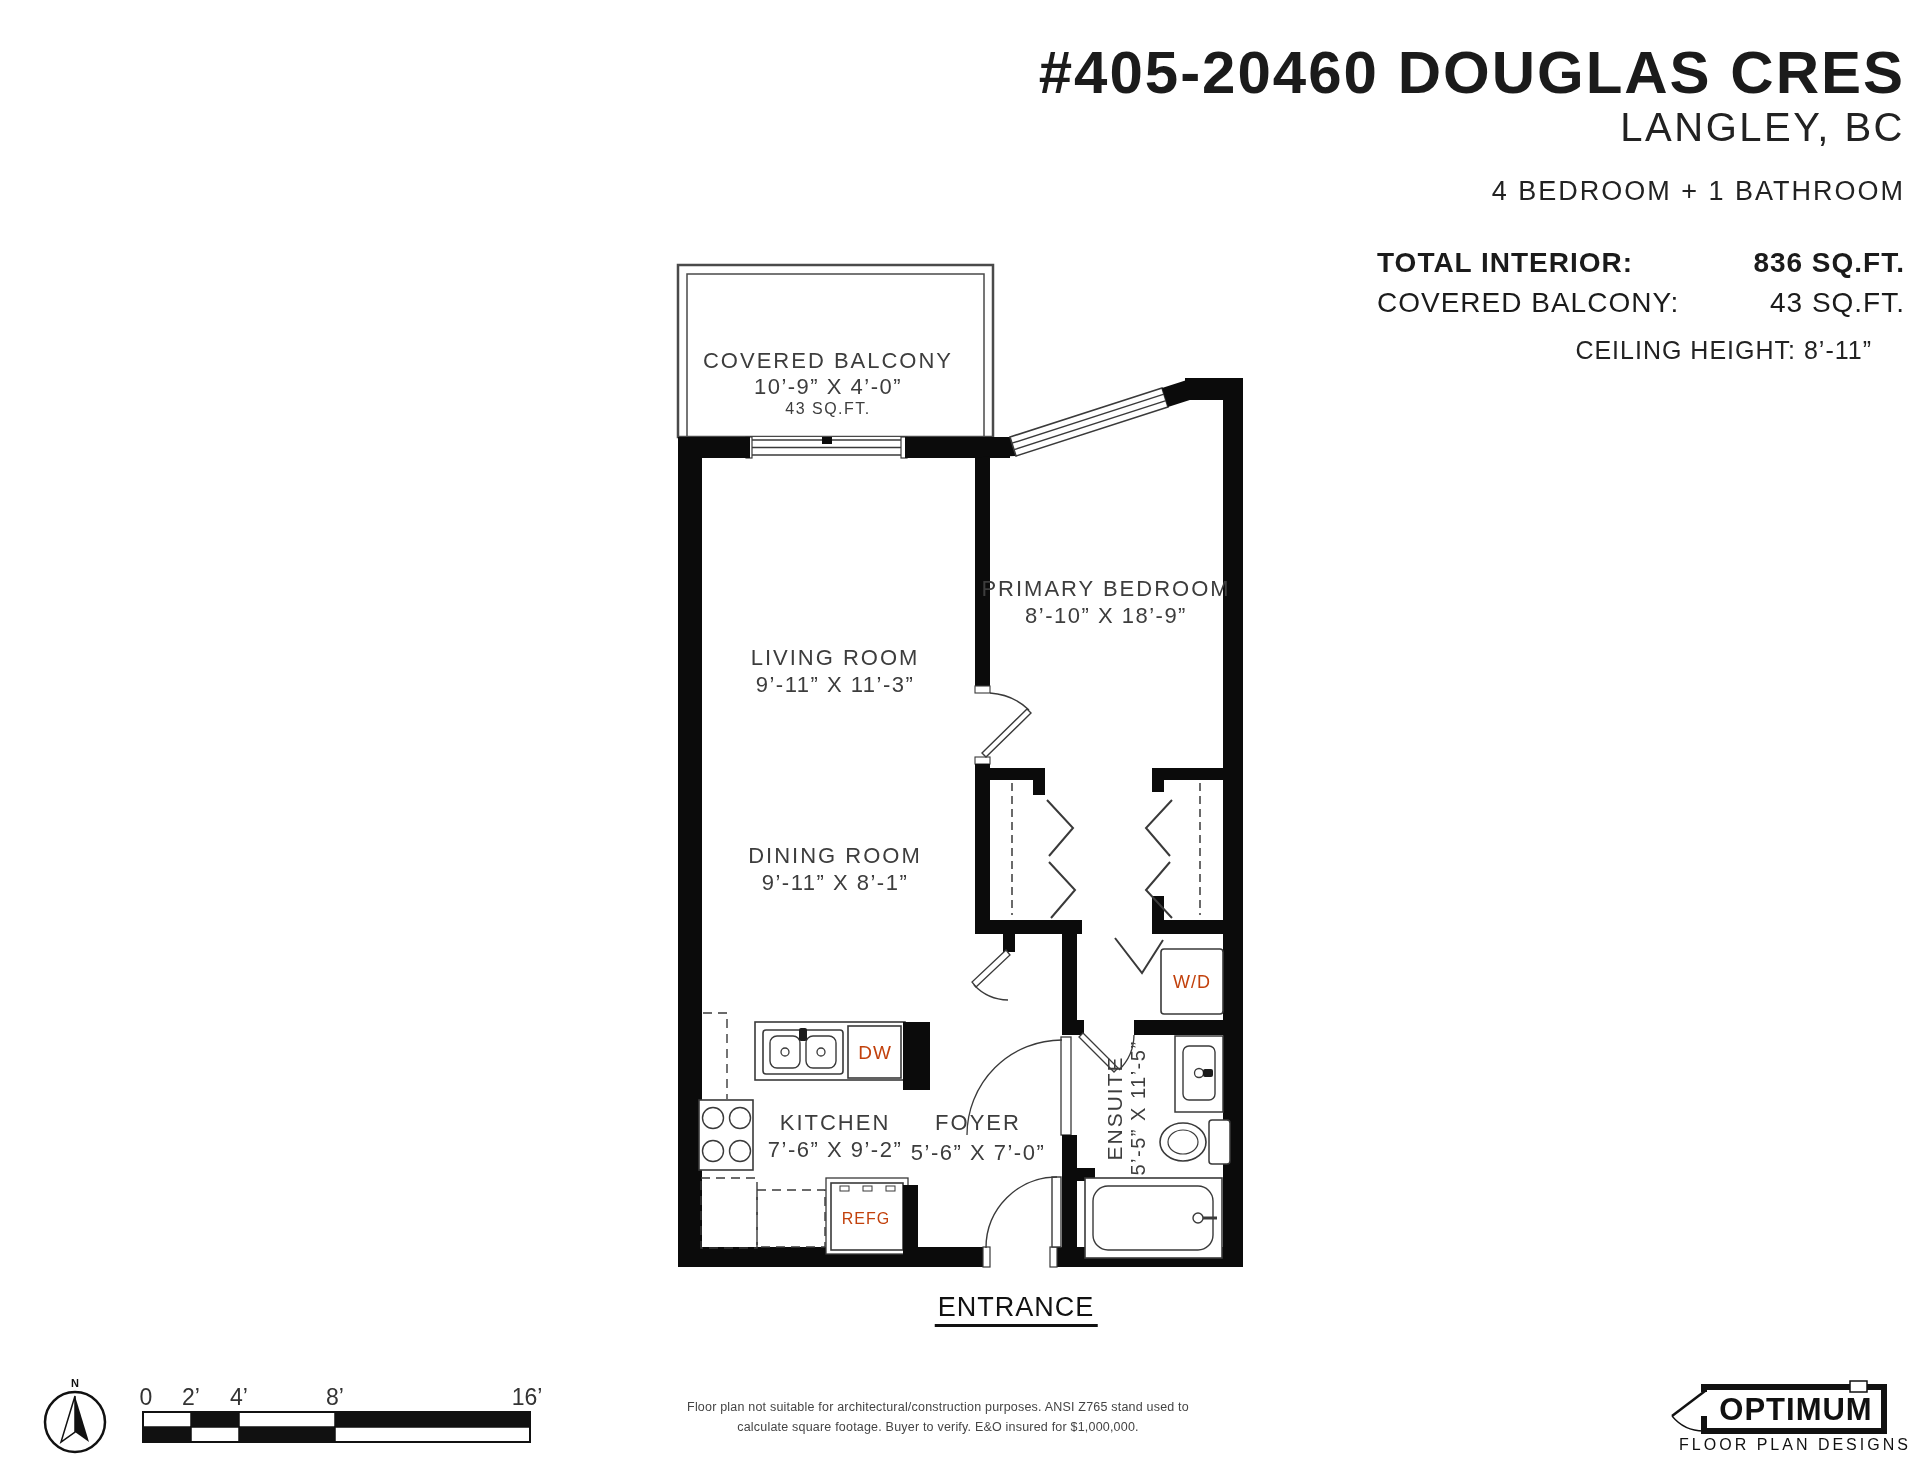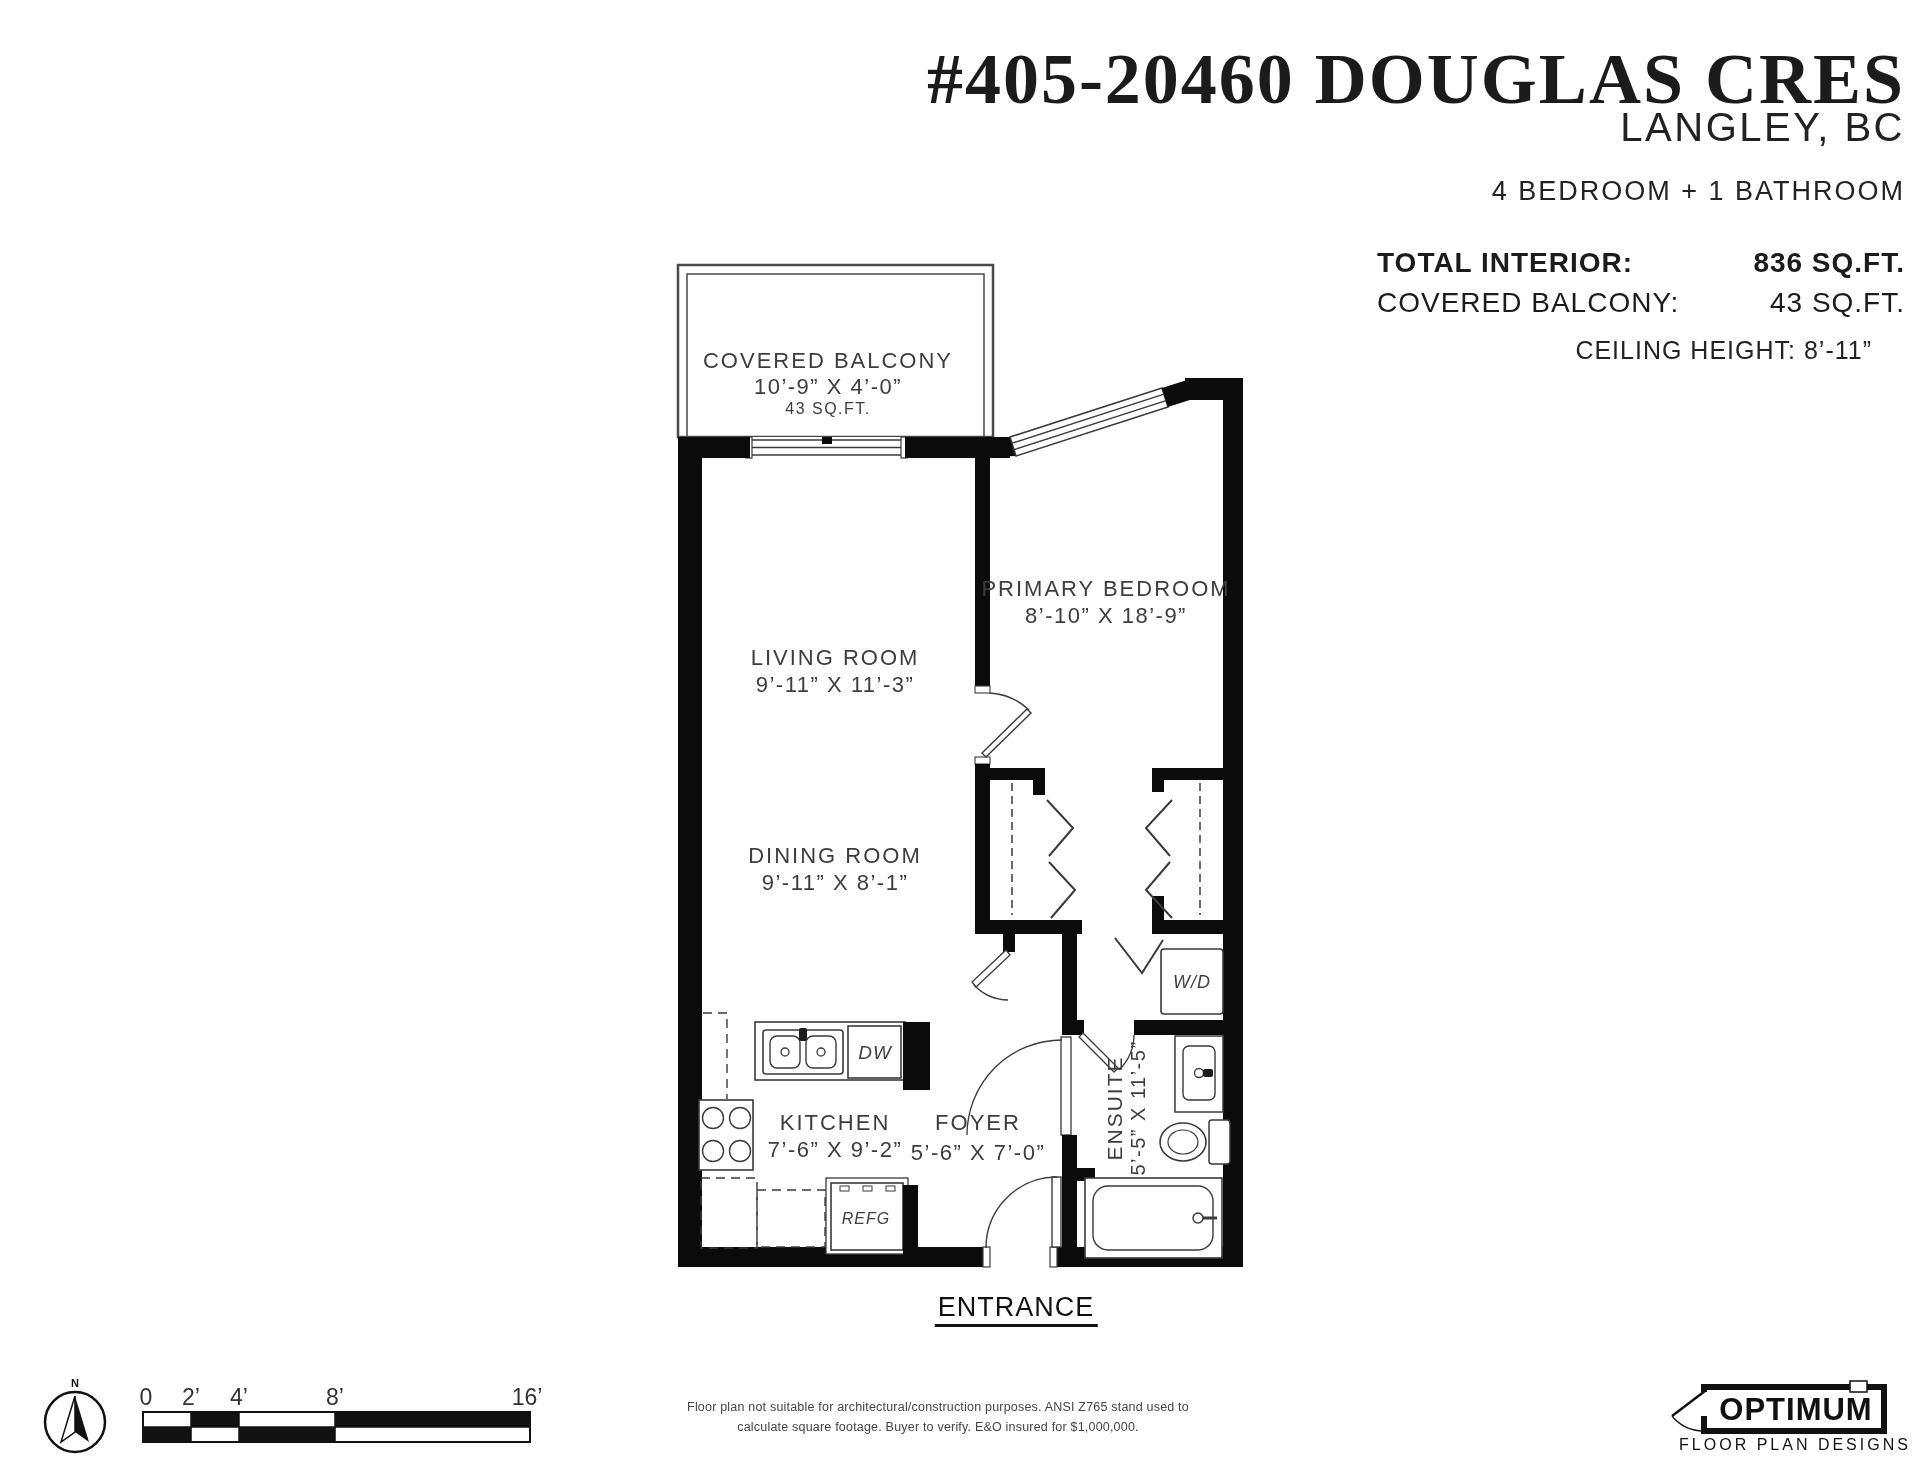--- a/index.html
+++ b/index.html
@@ -4,23 +4,23 @@
 <style>
   html,body{margin:0;padding:0;background:#ffffff;}
   #canvas{position:relative;width:1920px;height:1483px;background:#fff;overflow:hidden;
           font-family:"Liberation Sans", sans-serif;color:#3f3f3f;}
   svg{position:absolute;left:0;top:0;}
   .abs{position:absolute;white-space:nowrap;}
   .ctr{transform:translateX(-50%);text-align:center;}
   .room-name{font-size:22px;letter-spacing:2px;color:#3d3d3d;}
   .room-dims{font-size:22px;letter-spacing:1.5px;color:#3d3d3d;}
   .room-area{font-size:16px;letter-spacing:1.5px;color:#3d3d3d;}
-  .fix-lbl{font-size:18px;letter-spacing:1px;color:#404040;font-style:italic;}
+  .fix-lbl{font-size:18px;letter-spacing:1px;color:#c2410c;}
   .hdr{right:15px;text-align:right;color:#1b1b1b;}
-  .hdr-title{font-size:72px;font-weight:bold;letter-spacing:2px;font-family:Liberation Serif, serif;}
+  .hdr-title{font-size:60px;font-weight:bold;letter-spacing:2px;}
   .hdr-city{font-size:40px;letter-spacing:2.5px;color:#222;}
   .hdr-config{font-size:27px;letter-spacing:2px;color:#222;}
   .hdr-row{position:absolute;right:15px;width:528px;display:flex;justify-content:space-between;
            font-size:28px;color:#1b1b1b;letter-spacing:1px;}
   .hdr-row.bold{font-weight:bold;}
   .hdr-ceiling{font-size:25px;letter-spacing:1px;color:#222;right:48px;}
   .entrance{font-size:27px;font-weight:normal;letter-spacing:1px;color:#111;
             border-bottom:3px solid #111;padding:0 3px 2px 3px;}
   .tick{font-size:23px;color:#333;}
   .n-lbl{font-size:11px;color:#111;font-weight:bold;}

